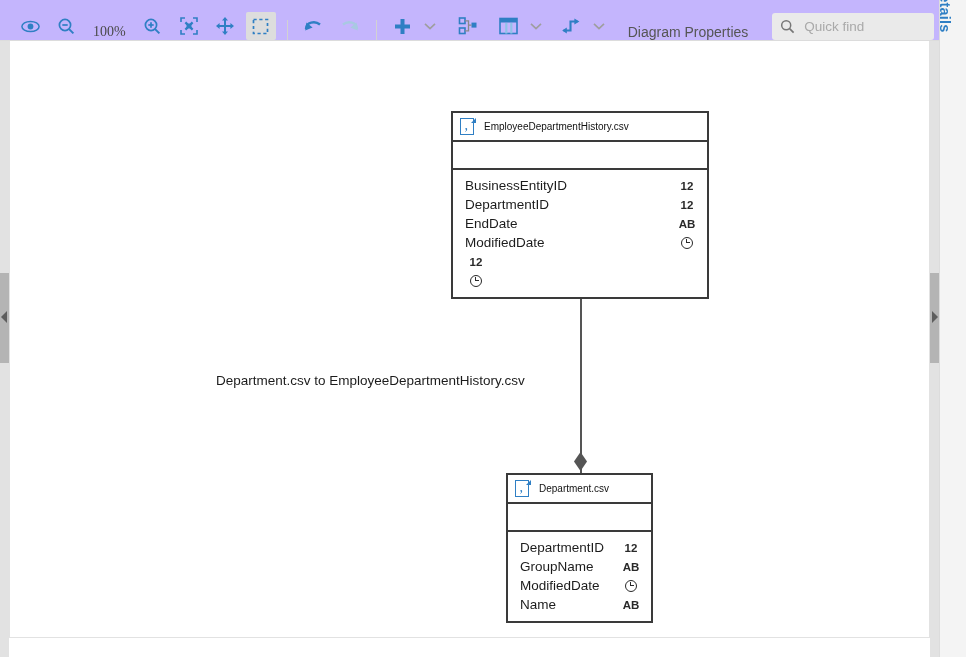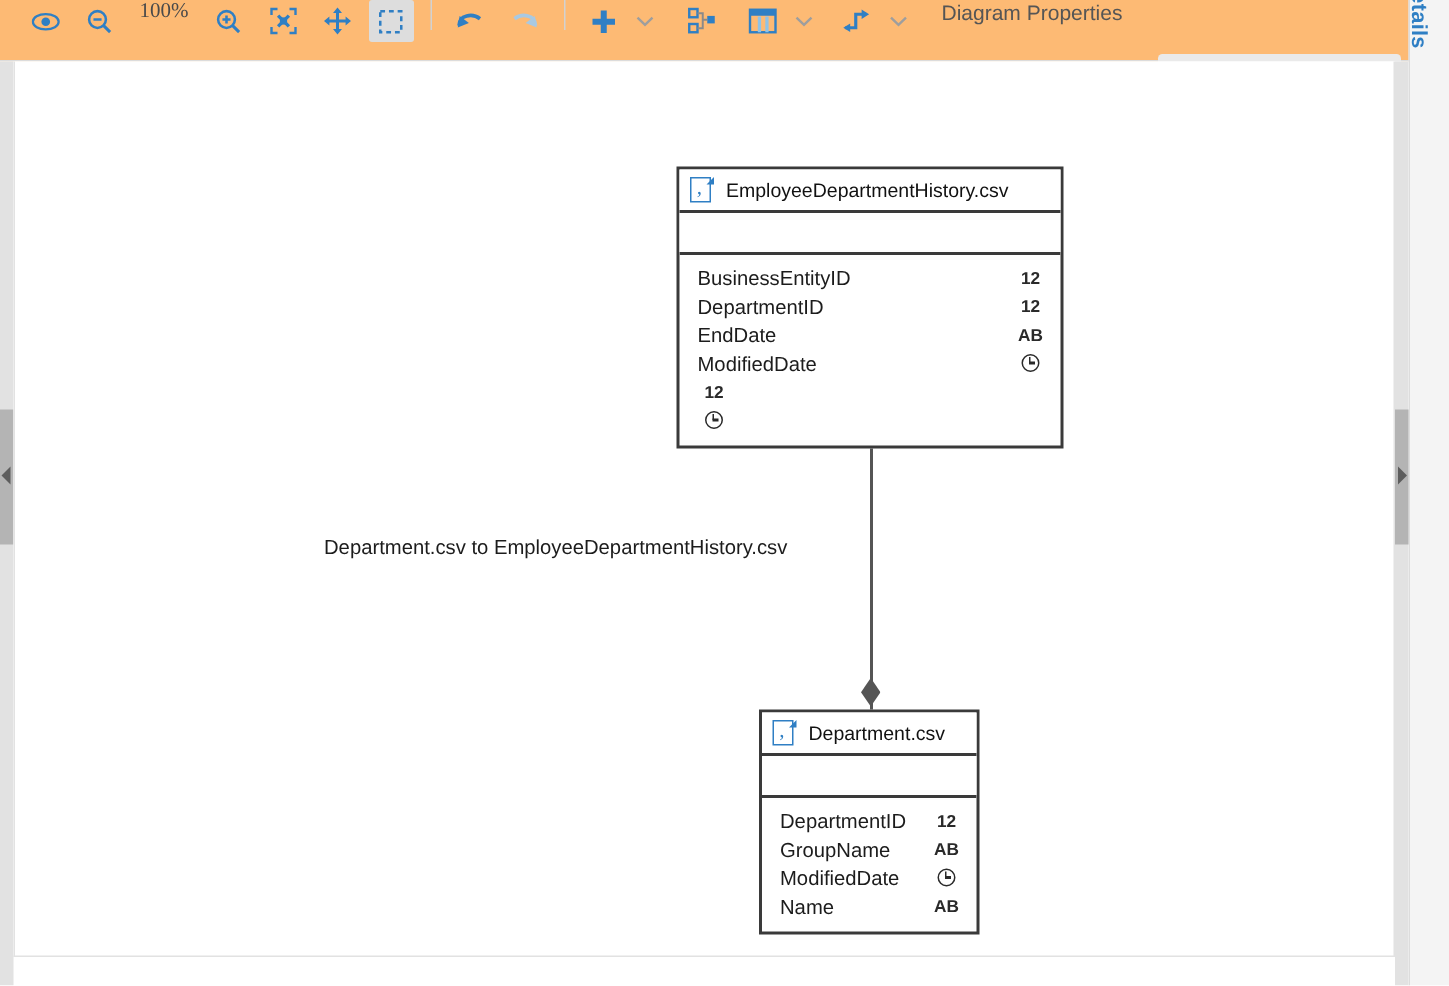--- a/index.html
+++ b/index.html
@@ -16,24 +16,24 @@
     width: 966px;
     height: 657px;
     background: #ffffff;
   }
 
   
   #toolbar {
     position: absolute;
     left: 0; top: 0;
     width: 952px; height: 41px;
-    background: #fdba74;
+    background: #c4b5fd;
     border-bottom: 1px solid #dcdcdc;
     display: flex;
-    align-items: flex-start;
+    align-items: flex-end;
     padding-left: 12px;
   }
   .tb-btn {
     width: 30px; height: 28px;
     display: flex; align-items: center; justify-content: center;
     cursor: pointer;
     border-radius: 2px;
     margin: 0 3px;
     flex: 0 0 auto;
   }
@@ -166,21 +166,21 @@
   }
   .entity-header {
     display: flex;
     align-items: center;
     height: 29px;
     padding-left: 7px;
     border-bottom: 2px solid #3a3a3a;
     background: #ffffff;
   }
   .entity-title {
-    font-size: 13px;
+    font-size: 10px;
     color: #111111;
     margin-left: 8px;
     white-space: nowrap;
   }
   .entity-mid {
     height: 28px;
     border-bottom: 2px solid #3a3a3a;
     background: #ffffff;
   }
   .entity-fields {
@@ -414,21 +414,21 @@
       <div class="edge-handle left"></div>
     </div>
     <div class="edge-track right">
       <div class="edge-handle right"></div>
     </div>
 
     <div id="canvas">
 
       <div class="conn-line" style="left:570px; top:256px; height:207px;"></div>
       <div class="conn-diamond" style="left:564px; top:411px;"></div>
-      <div class="conn-label" style="left:206px; top:316px;">Department.csv to EmployeeDepartmentHistory.csv</div>
+      <div class="conn-label" style="left:206px; top:332px;">Department.csv to EmployeeDepartmentHistory.csv</div>
 
       <div class="entity" style="left:441px; top:70px; width:258px;">
         <div class="entity-header">
           <span class="csv-icon">
             <span class="pg"></span>
               <span class="fold"></span>
               <span class="comma">,</span>
           </span>
           <span class="entity-title">EmployeeDepartmentHistory.csv</span>
         </div>

